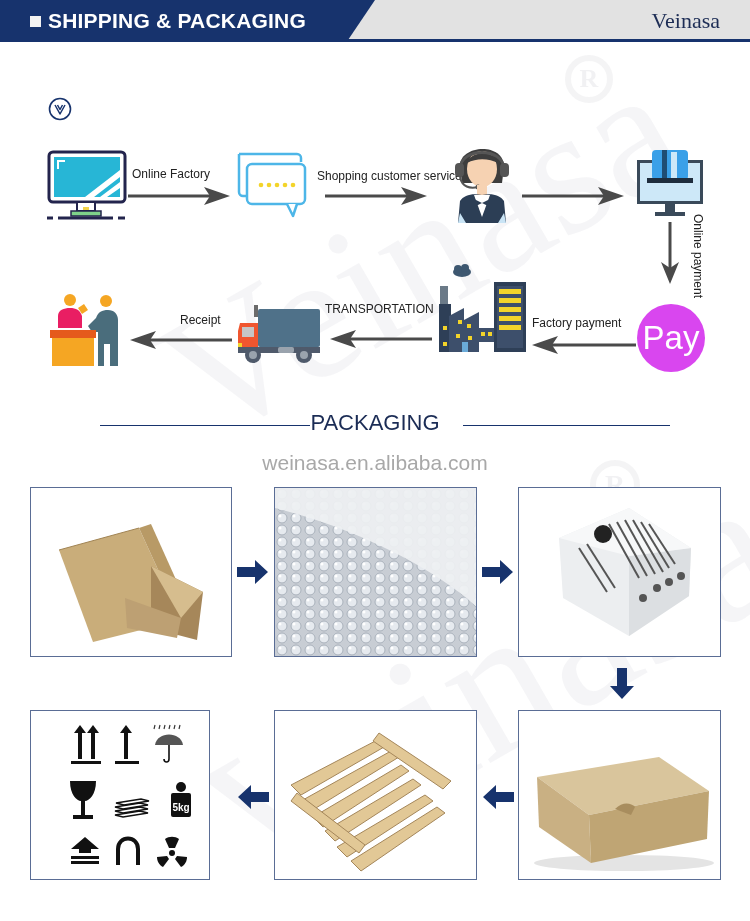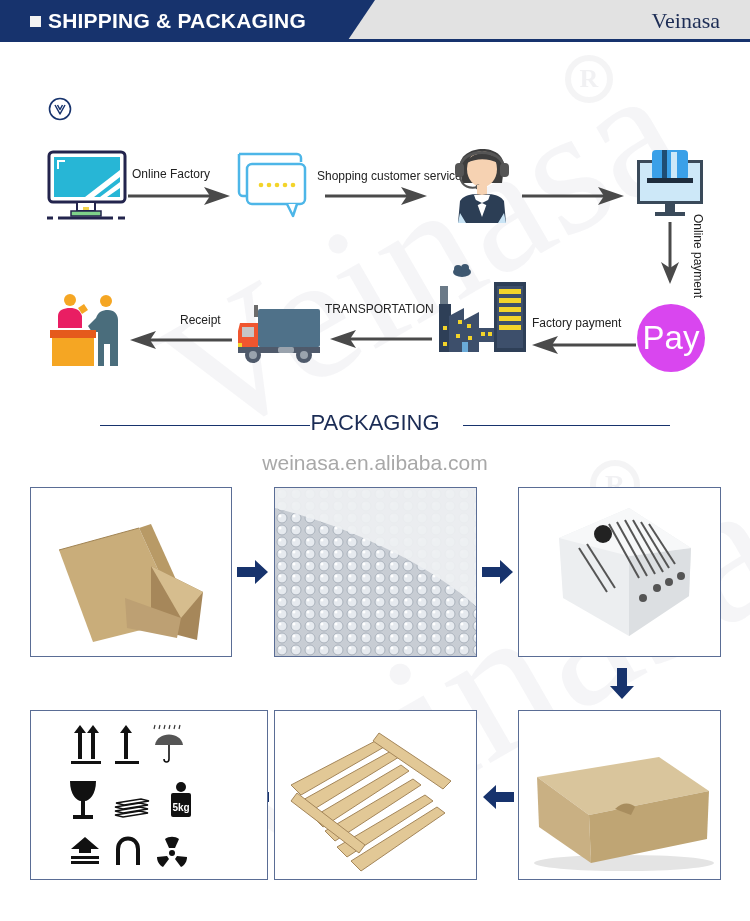--- a/index.html
+++ b/index.html
@@ -294,21 +294,21 @@
       <path d="M76 150 L162 96 L170 102 L86 160Z"></path>
       <path d="M104 22 L176 70 L168 78 L98 30Z"></path>
       <path d="M22 82 L90 134 L84 142 L16 90Z"></path>
     </g>
   </svg>
 </div>
 <svg class="nav-arrow" style="left:237px;top:785px" width="32" height="24" viewBox="0 0 32 24">
   <path d="M32 7 H14 V0 L1 12 L14 24 V17 H32Z" fill="#17336d"></path>
 </svg>
 
-<div class="box" style="left:30px;top:710px;width:238px;height:170px">
+<div class="box" style="left:30px;top:710px;width:180px;height:170px">
   <svg width="202" height="170" viewBox="0 0 202 170">
 
     <g fill="#111">
       <path d="M43 22 L49 14 L55 22 H51 V48 H47 V22Z"></path>
       <path d="M56 22 L62 14 L68 22 H64 V48 H60 V22Z"></path>
       <rect x="40" y="50" width="30" height="3"></rect>
     </g>
 
     <g fill="#111">
       <path d="M89 22 L95 14 L101 22 H97 V48 H93 V22Z"></path>

